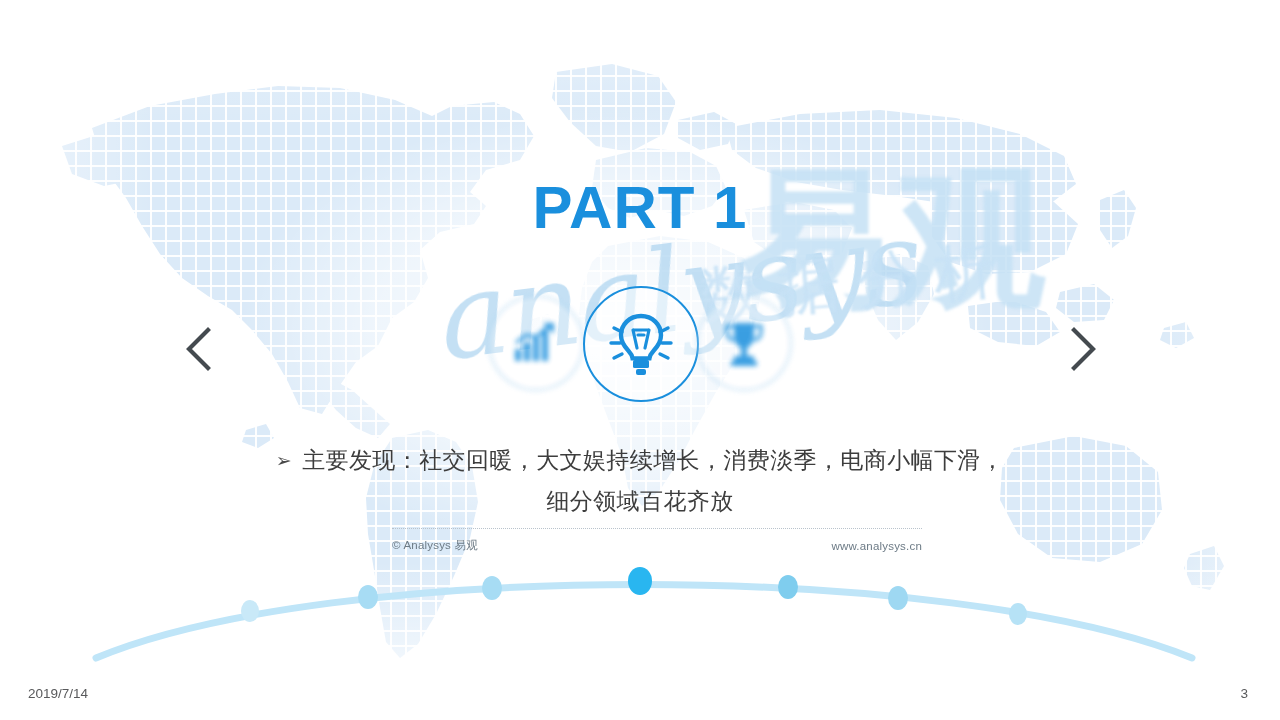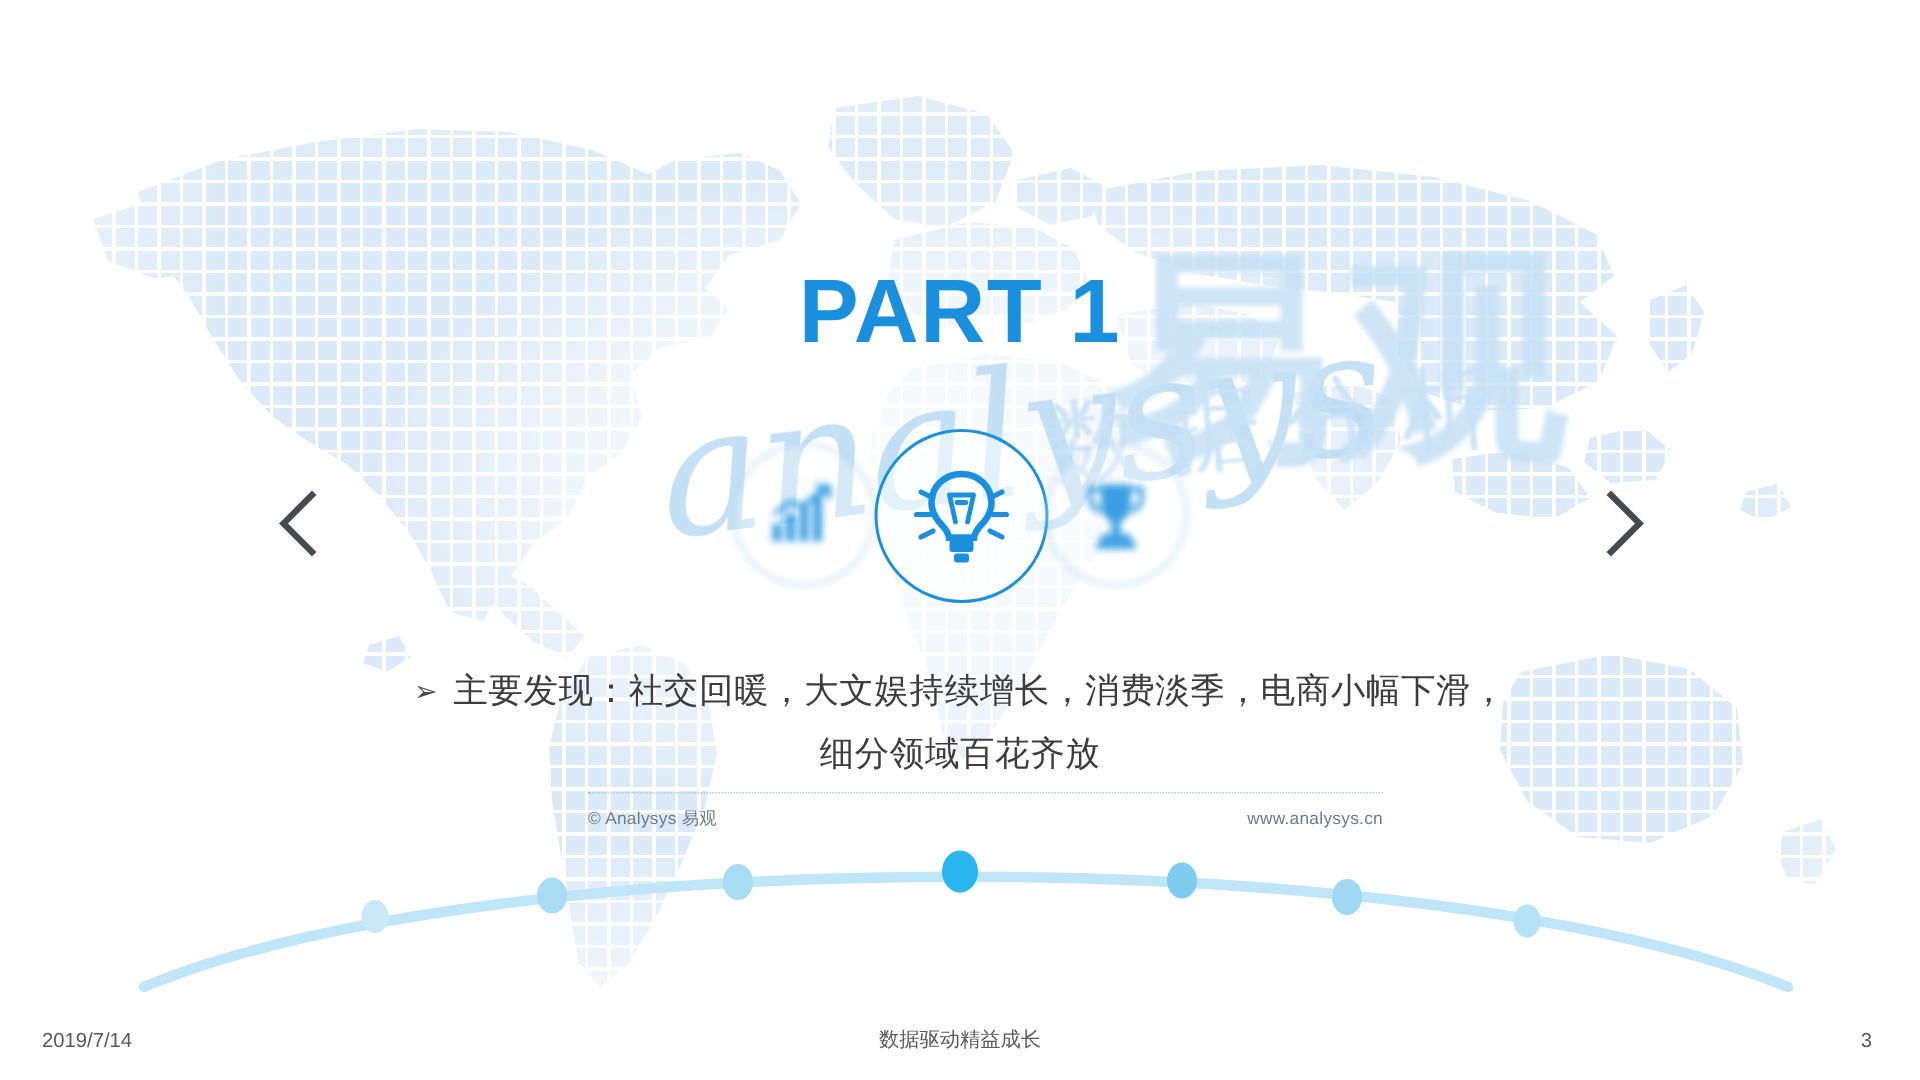--- a/index.html
+++ b/index.html
@@ -366,17 +366,16 @@
         <ellipse cx="640" cy="41" rx="12" ry="14" fill="#29b6f0"></ellipse>
         <ellipse cx="788" cy="47" rx="10" ry="12" fill="#7fcdee"></ellipse>
         <ellipse cx="898" cy="58" rx="10" ry="12" fill="#9ed8f2"></ellipse>
         <ellipse cx="1018" cy="74" rx="9" ry="11" fill="#b6e2f6"></ellipse>
       </g>
     </svg>
   </div>
 
   <div class="footer">
     <span class="footer-date">2019/7/14</span>
-    <span class="footer-center">数据驱动精益成长</span>
     <span class="footer-page">3</span>
   </div>
 
 </div>
 
 </body></html>

